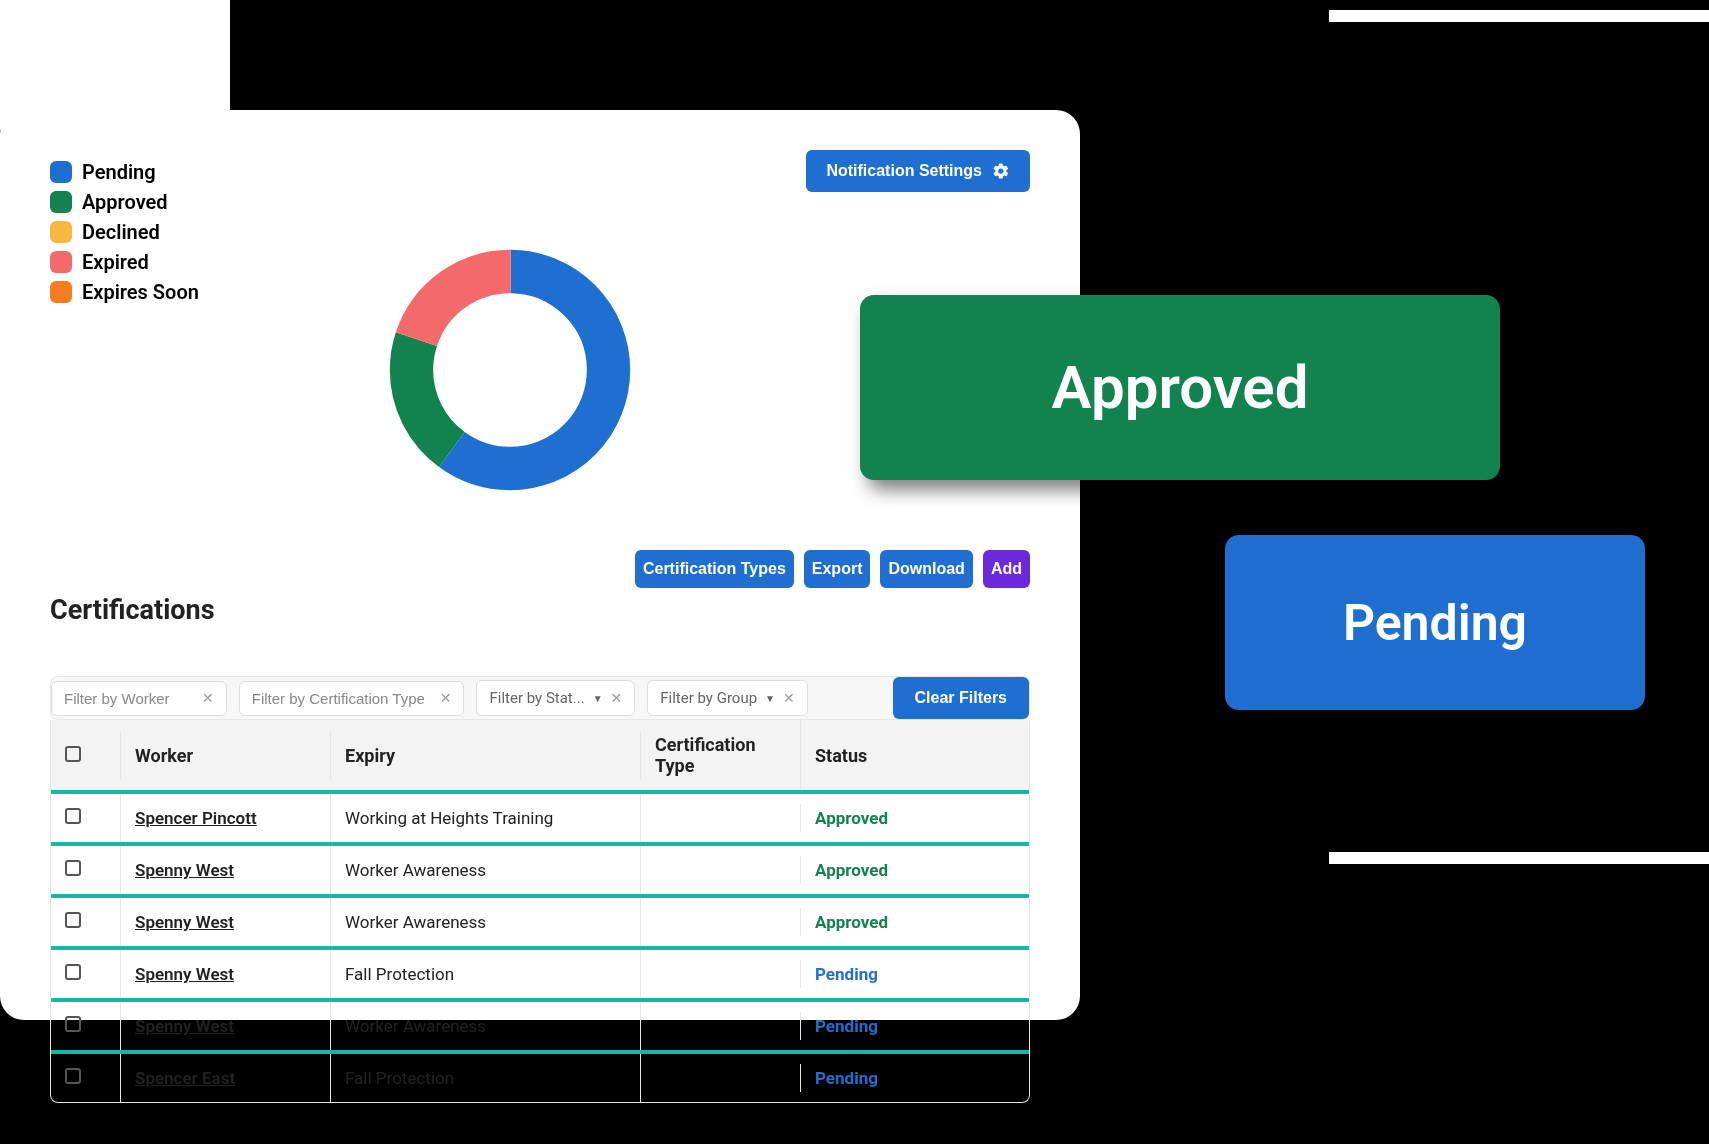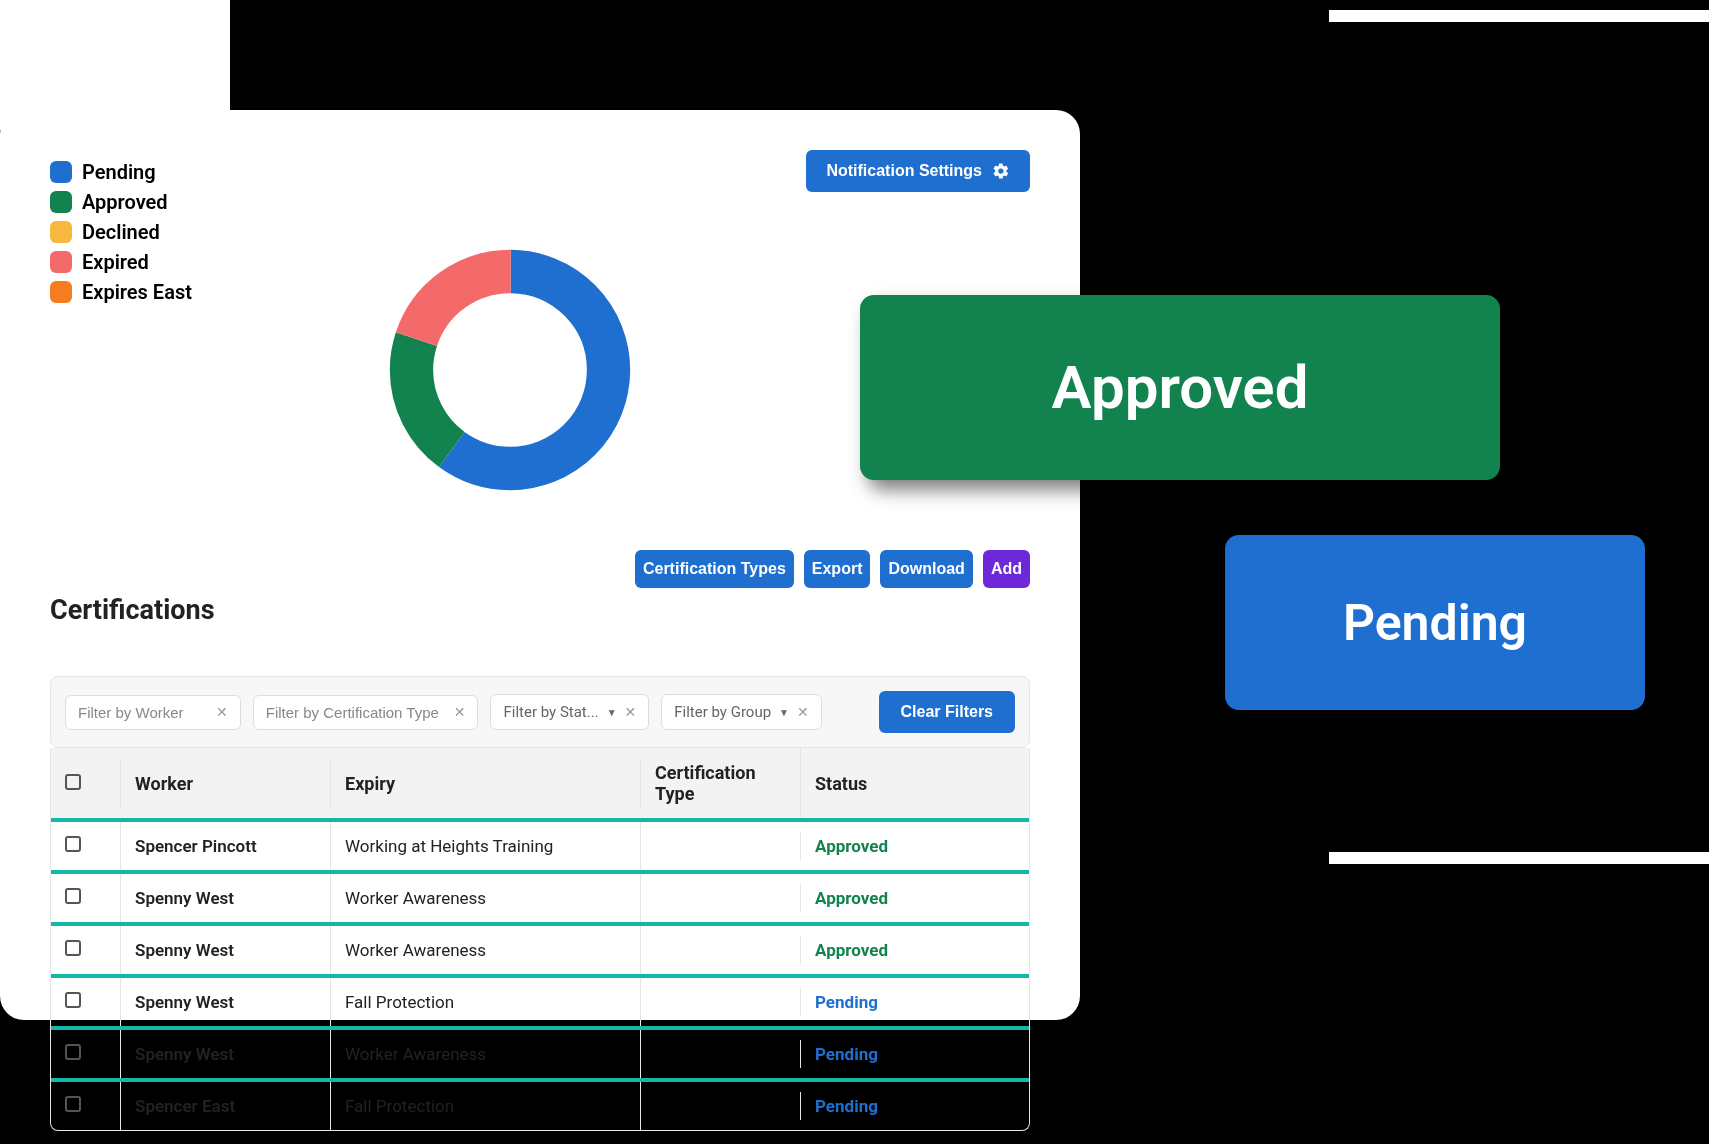--- a/index.html
+++ b/index.html
@@ -122,21 +122,20 @@
     color: #fff;
     cursor: pointer;
   }
   .btn-blue { background: #1f6fd1; }
   .btn-green { background: #6d28d9; text-align: center; }
   .filters-bar {
     margin-top: 50px;
     background: #f7f7f7;
     border: 1px solid #e6e6e6;
     border-radius: 8px;
-    padding: 14px;
     display: flex;
     gap: 12px;
     align-items: center;
   }
   .filter-chip {
     display: flex;
     align-items: center;
     gap: 8px;
     background: #fff;
     border: 1px solid #ddd;
@@ -195,20 +194,21 @@
   .chk {
     width: 16px;
     height: 16px;
     border: 2px solid #555;
     border-radius: 3px;
     display: inline-block;
     cursor: pointer;
   }
   .link {
     color: #222;
+    text-decoration: underline;
     font-weight: 600;
     cursor: pointer;
   }
   .status-approved { color: #12824e; font-weight: 700; }
   .status-pending { color: #1f6fd1; font-weight: 700; }
   .big-badge {
     position: absolute;
     border-radius: 14px;
     color: #fff;
     display: flex;
@@ -256,21 +256,21 @@
       <div class="legend-item">
         <span class="swatch" style="background:#f7b83f"></span>
         <span>Declined</span>
       </div>
       <div class="legend-item">
         <span class="swatch" style="background:#f46a6a"></span>
         <span>Expired</span>
       </div>
       <div class="legend-item">
         <span class="swatch" style="background:#f57c1f"></span>
-        <span>Expires East</span>
+        <span>Expires Soon</span>
       </div>
     </div>
     <button class="notif-btn">
       <span>Notification Settings</span>
       <svg class="gear-icon" viewBox="0 0 24 24">
           <path d="M19.14,12.94a7.14,7.14,0,0,0,.05-.94,7.14,7.14,0,0,0-.05-.94l2.11-1.65a.5.5,0,0,0,.12-.64l-2-3.46a.5.5,0,0,0-.61-.22l-2.49,1a7,7,0,0,0-1.63-.94l-.38-2.65A.5.5,0,0,0,13.77,2H9.77a.5.5,0,0,0-.49.42L8.9,5.07a7,7,0,0,0-1.63.94l-2.49-1a.5.5,0,0,0-.61.22l-2,3.46a.5.5,0,0,0,.12.64L4.4,11.06a7.14,7.14,0,0,0-.05.94,7.14,7.14,0,0,0,.05.94L2.29,14.59a.5.5,0,0,0-.12.64l2,3.46a.5.5,0,0,0,.61.22l2.49-1a7,7,0,0,0,1.63.94l.38,2.65a.5.5,0,0,0,.49.42h4a.5.5,0,0,0,.49-.42l.38-2.65a7,7,0,0,0,1.63-.94l2.49,1a.5.5,0,0,0,.61-.22l2-3.46a.5.5,0,0,0-.12-.64ZM11.77,15.5A3.5,3.5,0,1,1,15.27,12,3.5,3.5,0,0,1,11.77,15.5Z"></path>
         </svg>
     </button>
   </div>
 

